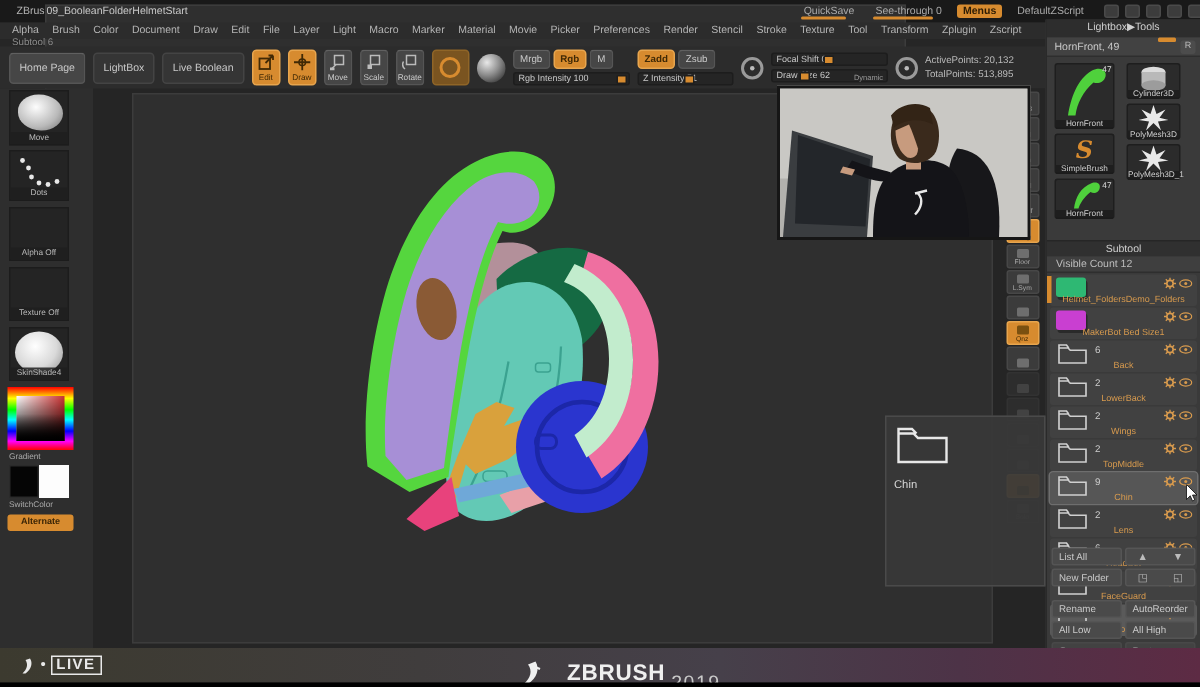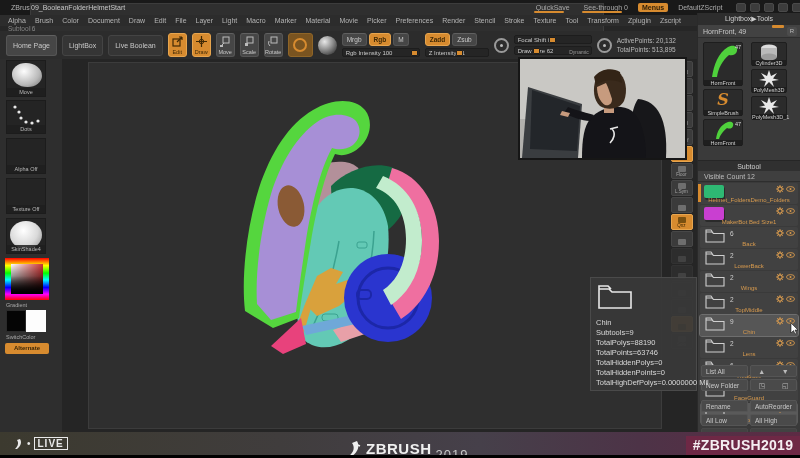--- a/index.html
+++ b/index.html
@@ -185,21 +185,21 @@
   .bottombar { position:absolute; left:0; top:432px; width:800px; height:23px;
     z-index:50;
     background:linear-gradient(90deg,#3c3a2f,#403d3d 35%,#46404a 60%,#4d3347 80%,#5d2b44);
     display:flex; align-items:center; }
   .live { display:flex; align-items:center; gap:3px; margin-left:12px; color:#e9e9e9; }
   .live .box { border:1.5px solid #e9e9e9; padding:0 3px; font-size:10px;
     font-weight:bold; letter-spacing:1px; }
   .live .dot { font-size:10px; }
   .brandwrap { position:absolute; left:345px; top:3px; display:flex;
     align-items:center; gap:4px; color:#efefef; }
-  .brand { font-size:15px; font-weight:bold; letter-spacing:.5px; }
+  .brand { font-size:15px; font-weight:bold; letter-spacing:.5px;margin-left:12px; }
   .brand-year { font-size:13px; color:#c9c9c9; letter-spacing:1px;margin-top:12px; }
   .banner { position:absolute; left:686px; top:436px; width:114px; height:19px;
     background:#6e2845; z-index:60; color:#f5eef2; font-weight:bold; font-size:14px;
     text-align:center; line-height:19px; letter-spacing:.3px; }
   .blackstrip { position:absolute; left:0; top:455px; width:800px; height:3px;
     background:#000; z-index:70; }
 </style>
 </head>
 <body>
 
@@ -524,29 +524,20 @@
       <path d="M70,62 C62,62 52,58 44,54 L48,48 C58,52 68,54 74,56 Z" fill="#141418"></path>
       <path d="M42,52 L50,54 L48,58 L40,56 Z" fill="#c79b7e"></path>
     </svg>
   </div>
 
   <div class="tooltip">
     <svg class="folder-big" width="34" height="26" viewBox="0 0 34 26">
         <path d="M1 5 L1 24 L33 24 L33 8 L14 8 L11 5 Z M1 5 L1 2 L10 2 L13 5" fill="none" stroke="#e8e8e8" stroke-width="1.6"></path>
       </svg>
     <div class="line">Chin</div>
-    <div>
-
-    <div class="line">Subtools=9</div>
-        <div class="line">TotalPolys=88190</div>
-        <div class="line">TotalPoints=63746</div>
-        <div class="line">TotalHiddenPolys=0</div>
-        <div class="line">TotalHiddenPoints=0</div>
-        <div class="line">TotalHighDefPolys=0.0000000 Mil</div>
-      </div>
   </div>
 
   <div class="rightpanel">
     <div class="rp-header">Lightbox▶Tools</div>
     <div class="rp-current">
       <span>HornFront, 49</span>
       <span class="tick"></span>
       <span class="rbtn">R</span>
     </div>
 
@@ -823,16 +814,15 @@
     </span>
     <span class="brandwrap">
       <svg width="17" height="17" viewBox="0 0 17 17">
           <path d="M4 16 C9 12 10 7 7 3 L12 1 C15 6 13 12 7 16 Z" fill="#f0f0f0"></path>
           <path d="M10 4 L15 6" stroke="#f0f0f0" stroke-width="1.6"></path>
         </svg>
       <span class="brand">ZBRUSH</span>
       <span class="brand-year">2019</span>
     </span>
   </div>
-  <div class="banner">#ZBRUSH2019</div>
   <div class="blackstrip"></div>
 
 </div>
 
 </body></html>

